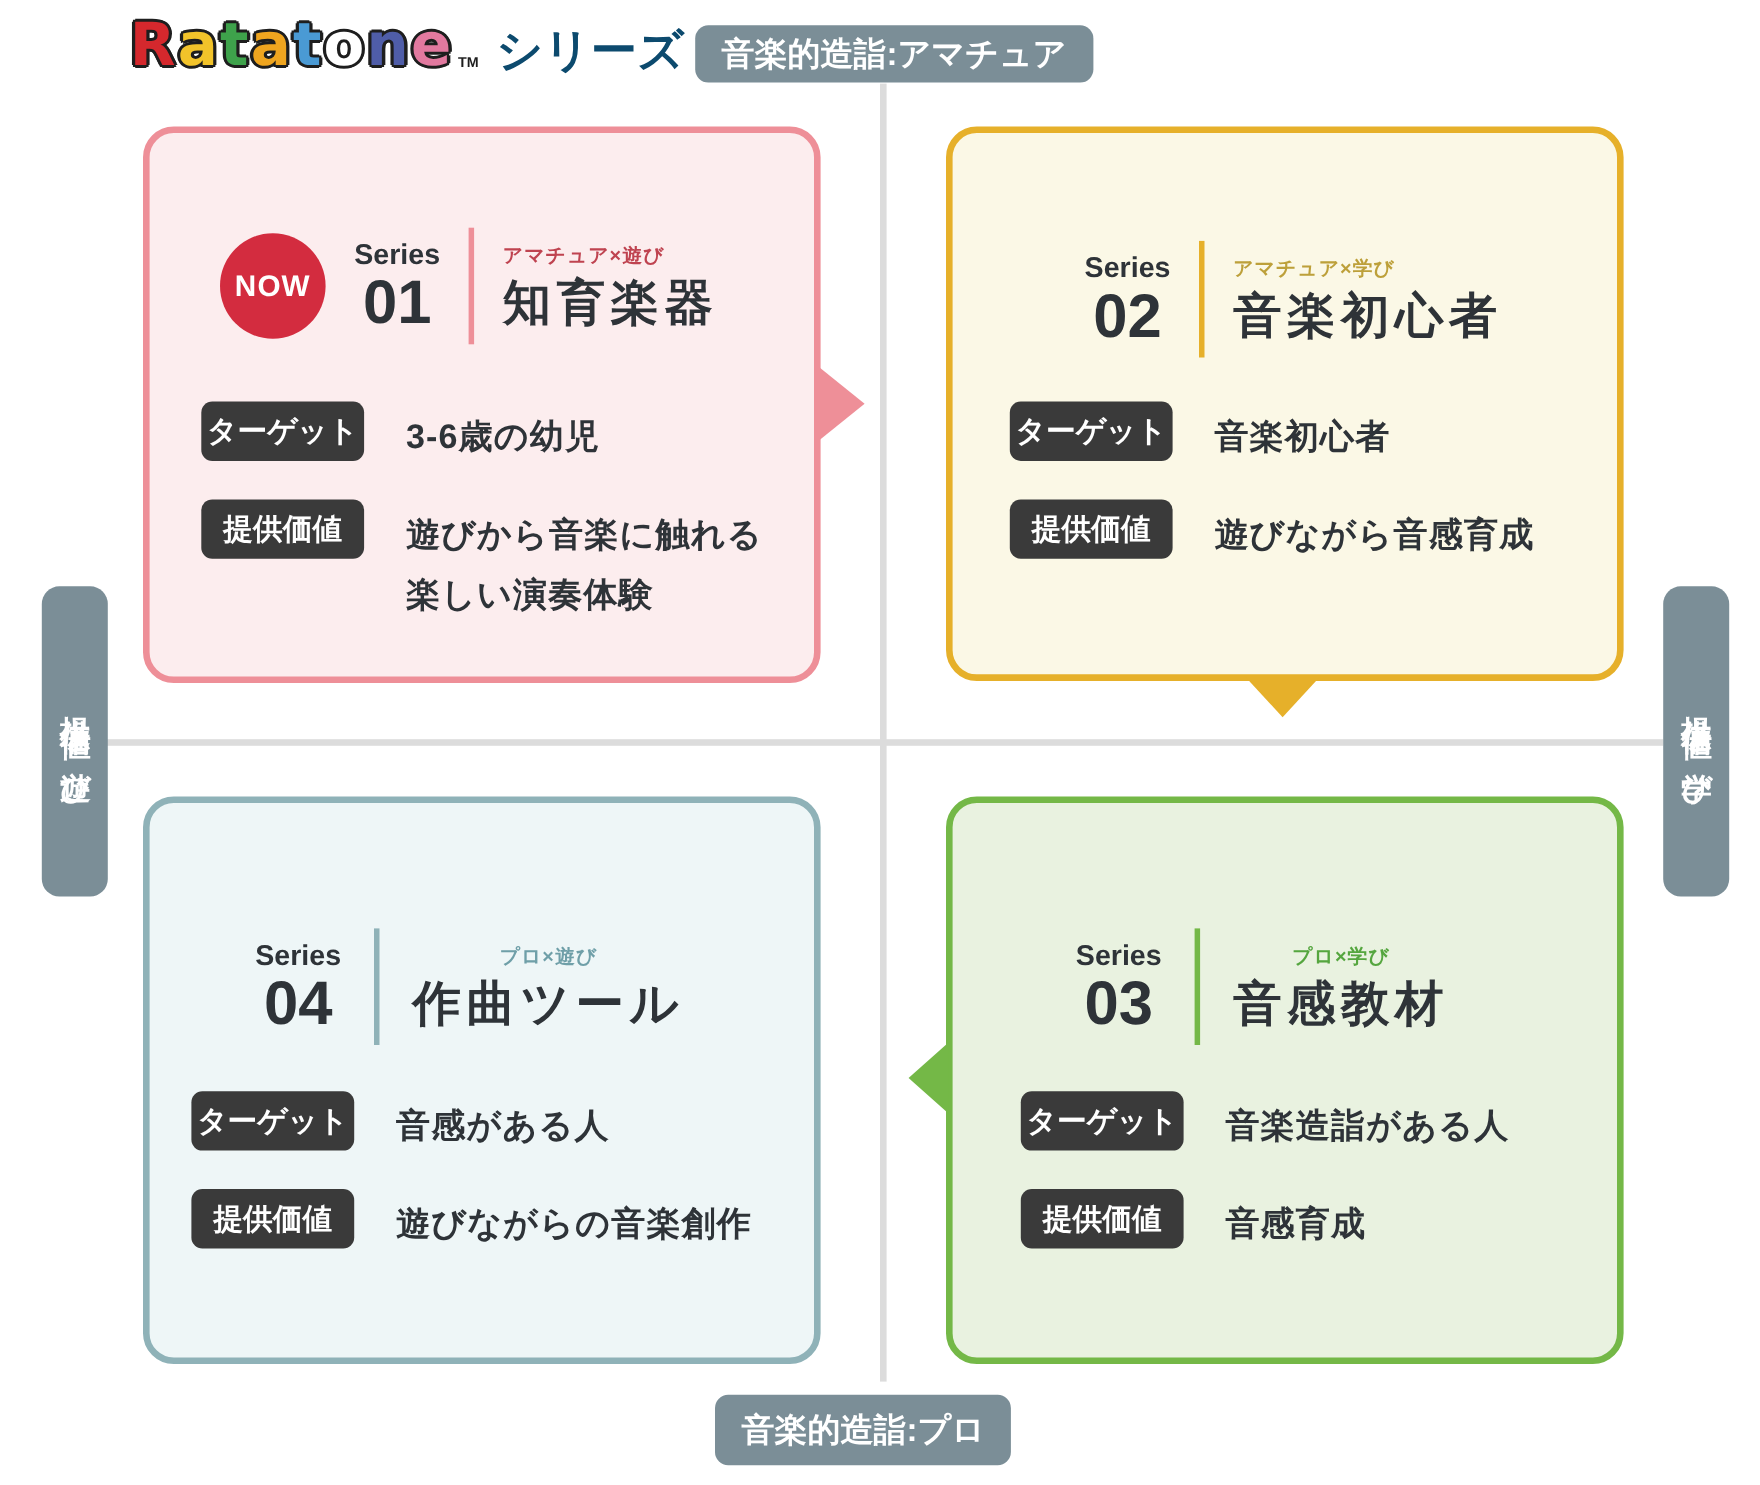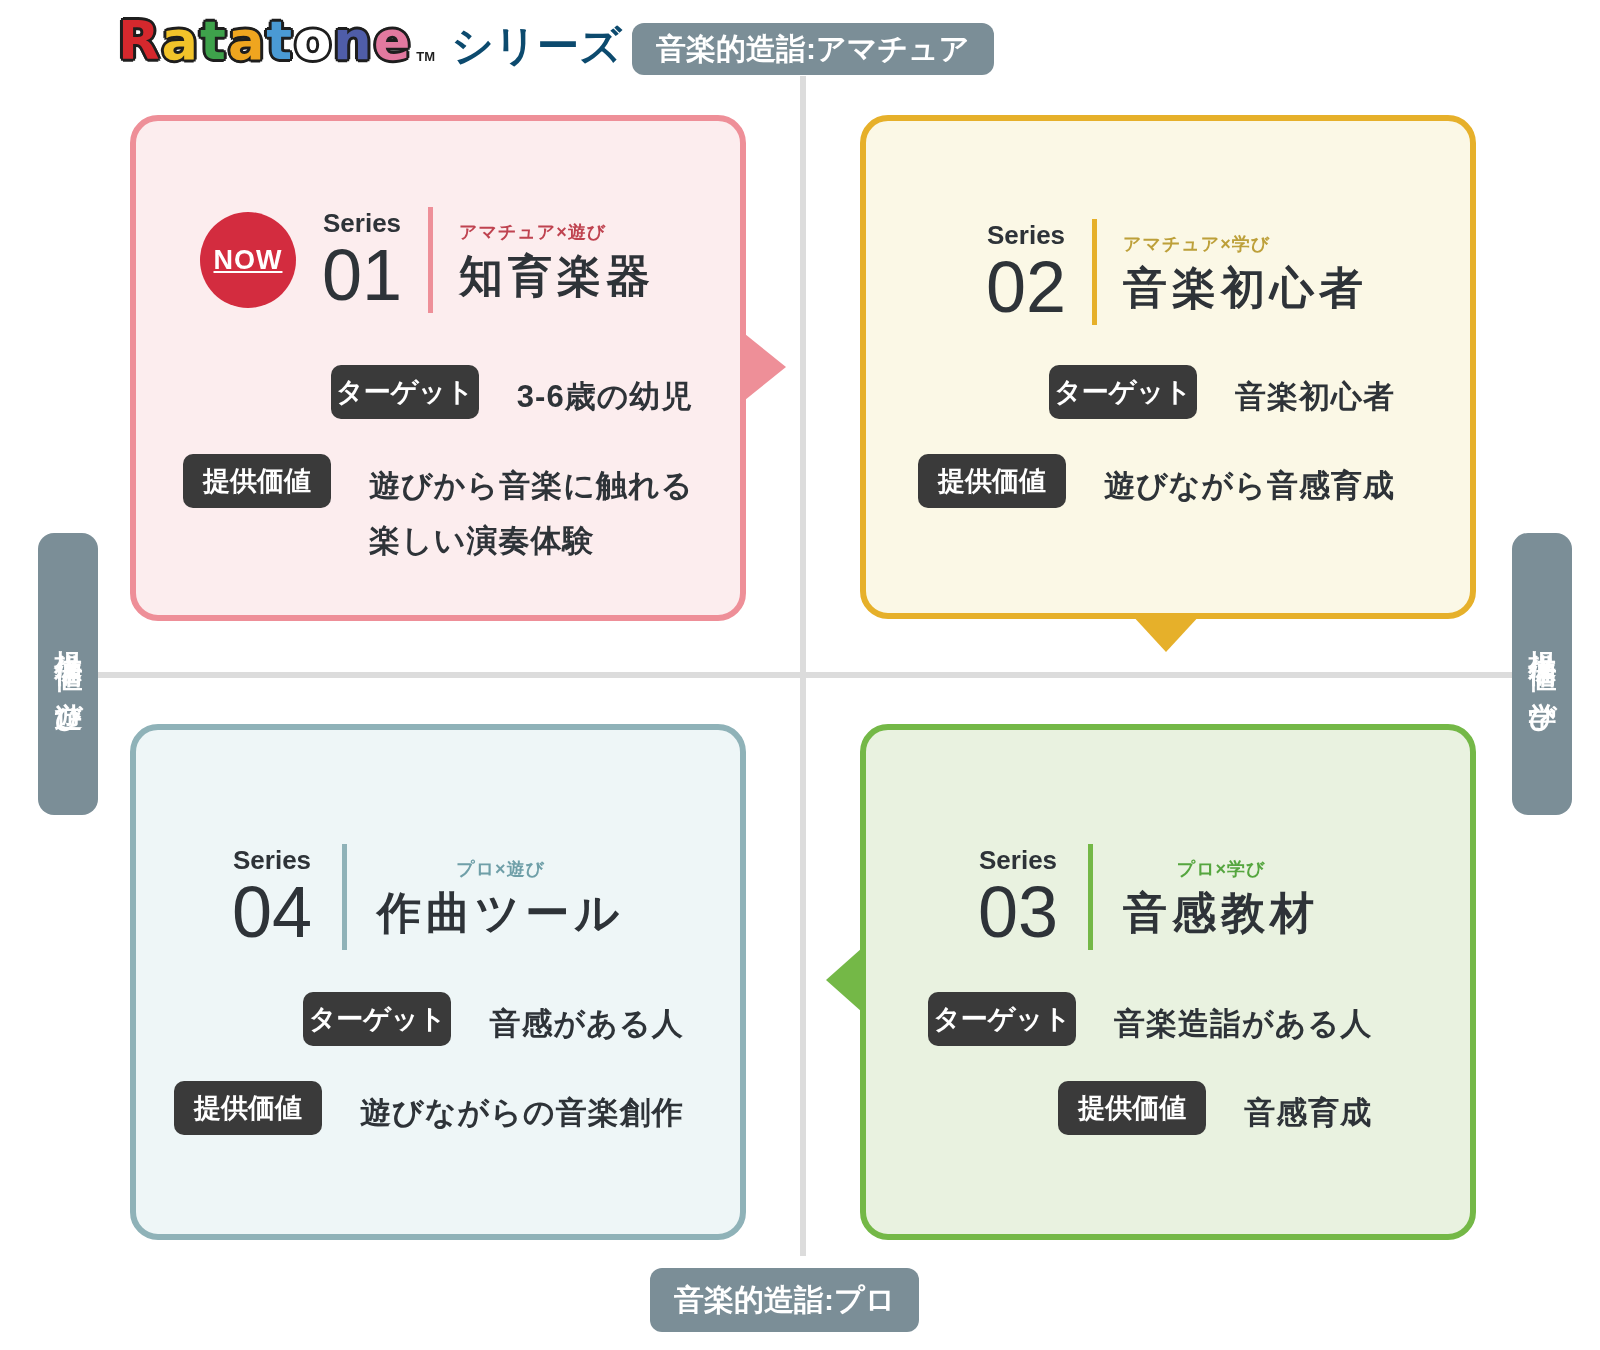--- a/index.html
+++ b/index.html
@@ -44,42 +44,42 @@
 
   .card-header { position:absolute; display:flex; align-items:center; }
   .q1 .card-header { left:64px;  top:86px;  gap:26px; }
   .q2 .card-header { left:120px; top:98px;  gap:26px; }
   .q3 .card-header { left:112px; top:114px; gap:30px; }
   .q4 .card-header { left:96px;  top:114px; gap:30px; }
 
   .now-circle {
     width:96px; height:96px; border-radius:50%; background:var(--now-red);
     color:#ffffff; font-size:27px; font-weight:bold;
-    display:flex; align-items:center; justify-content:center; letter-spacing:1px;text-decoration:underline;
+    display:flex; align-items:center; justify-content:center; letter-spacing:1px;
   }
   .series-block { text-align:center; color:var(--ink); }
   .series-word { font-size:26px; font-weight:bold; line-height:1.1; }
-  .series-num  { font-size:72px; font-weight:normal; line-height:1.0; margin-top:2px; }
+  .series-num  { font-size:56px; font-weight:bold; line-height:1.0; margin-top:2px; }
   .vdivider { width:5px; height:106px; }
   .q1 .vdivider { background:var(--q1-border); }
   .q2 .vdivider { background:var(--q2-border); }
   .q3 .vdivider { background:var(--q3-border); }
   .q4 .vdivider { background:var(--q4-border); }
 
   .title-block { display:flex; flex-direction:column; gap:8px; }
   .q1 .title-block, .q2 .title-block { align-items:flex-start; }
   .q3 .title-block, .q4 .title-block { align-items:center;justify-content:space-between; }
   .segment { font-size:18px; font-weight:bold; letter-spacing:1px; }
   .q1 .segment { color:var(--q1-accent); }
   .q2 .segment { color:var(--q2-accent); }
   .q3 .segment { color:var(--q3-accent); }
   .q4 .segment { color:var(--q4-accent); }
   .card-title { font-size:44px; font-weight:bold; color:var(--ink); letter-spacing:5px; line-height:1.1; }
 
-  .card-rows { position:absolute; display:flex; flex-direction:column; gap:30px;align-items:flex-end; }
+  .card-rows { position:absolute; display:flex; flex-direction:column; gap:30px; }
   .q1 .card-rows { left:47px; top:244px; }
   .q2 .card-rows { left:52px; top:244px; }
   .q3 .card-rows { left:62px; top:262px; }
   .q4 .card-rows { left:38px; top:262px; }
   .info-row { display:flex; align-items:flex-start; gap:38px; }
   .pill {
     background:var(--pill-bg); color:#ffffff; font-size:27px; font-weight:bold;
     width:148px; text-align:center; padding:9px 0; border-radius:10px; flex:0 0 auto;
   }
   .row-value {

